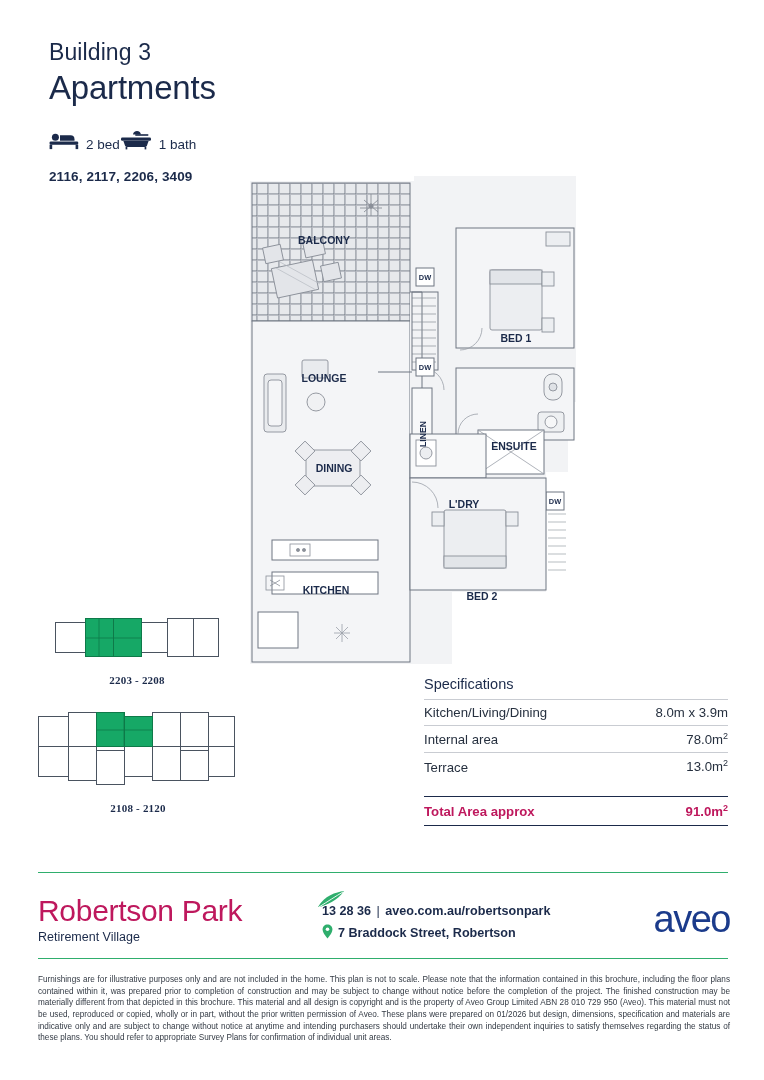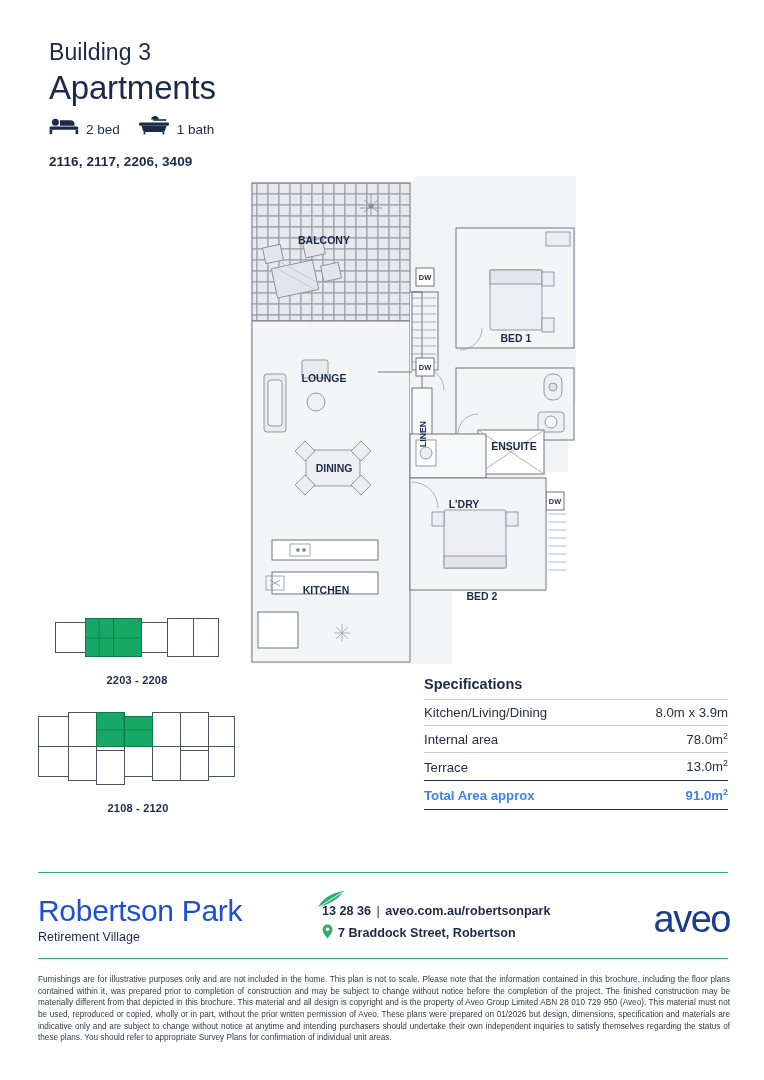--- a/index.html
+++ b/index.html
@@ -25,24 +25,23 @@
     line-height: 1.1;
   }
   .hdr-title {
     font-size: 33px;
     color: #1b2a4a;
     line-height: 1.15;
     margin-top: 4px;
     letter-spacing: -0.2px;
   }
   .hdr-icons {
-    margin-top: 8px;
+    margin-top: 23px;
     display: flex;
     align-items: flex-end;
-    gap: 18px;
     font-size: 13.5px;
     color: #1b2a4a;
   }
   .icon-pair { display: flex; align-items: flex-end; gap: 7px; }
   .icon-pair .lbl { padding-bottom: 1px; }
   .hdr-units {
     margin-top: 16px;
     font-size: 13.5px;
     font-weight: bold;
     color: #1b2a4a;
@@ -53,21 +52,21 @@
   .plan {
     position: absolute;
     left: 246px;
     top: 172px;
     width: 336px;
     height: 490px;
   }
   .plan svg { display: block; }
 
   
-  .keyplan { position: absolute; }
+  .keyplan { position: absolute; font-family: Liberation Serif, serif; }
   .keyplan.kp1 { left: 55px; top: 612px; }
   .keyplan.kp2 { left: 38px; top: 708px; }
   .kp-caption {
     text-align: center;
     font-size: 11px;
     font-weight: bold;
     color: #1b2a4a;
     margin-top: 6px;
     letter-spacing: 0.2px;
   }
@@ -76,57 +75,58 @@
   .specs {
     position: absolute;
     left: 424px;
     top: 676px;
     width: 304px;
   }
   .specs h3 {
     margin: 0 0 7px 0;
     font-size: 14.5px;
     color: #1b2a4a;
-    font-weight: bold;
+    font-weight: normal;
   }
   .spec-row {
     display: flex;
     justify-content: space-between;
     align-items: baseline;
     border-top: 1px solid #c9ccd2;
     padding: 5px 0 5px 0;
     font-size: 13.2px;
     color: #26303f;
   }
   .spec-row .val { font-variant-numeric: tabular-nums; }
   .spec-row.total {
     border-top: 1px solid #1b2a4a;
     border-bottom: 1px solid #1b2a4a;
     font-weight: bold;
-    color: #3b82f6;
+    color: #be185d;
     padding: 6px 0 6px 0;
+    margin-top: 16px;
   }
   sup { font-size: 0.68em; vertical-align: super; }
 
   
   .rule {
     position: absolute;
     left: 38px;
     width: 690px;
     height: 1px;
     background: #2fae6d;
   }
   .rule.r1 { top: 872px; }
   .rule.r2 { top: 958px; }
 
   .footer { position: absolute; left: 38px; top: 896px; width: 692px; height: 60px; }
   .brand { position: absolute; left: 0; top: 0; }
   .brand-name {
     font-size: 30px;
-    color: #1d4ed8;
+    color: #be185d;
     line-height: 1;
     letter-spacing: -0.3px;
   }
   .brand-sub {
     font-size: 12.5px;
     color: #1b2a4a;
     margin-top: 4px;
   }
   .leaf { position: absolute; left: 278px; top: -6px; }
 

